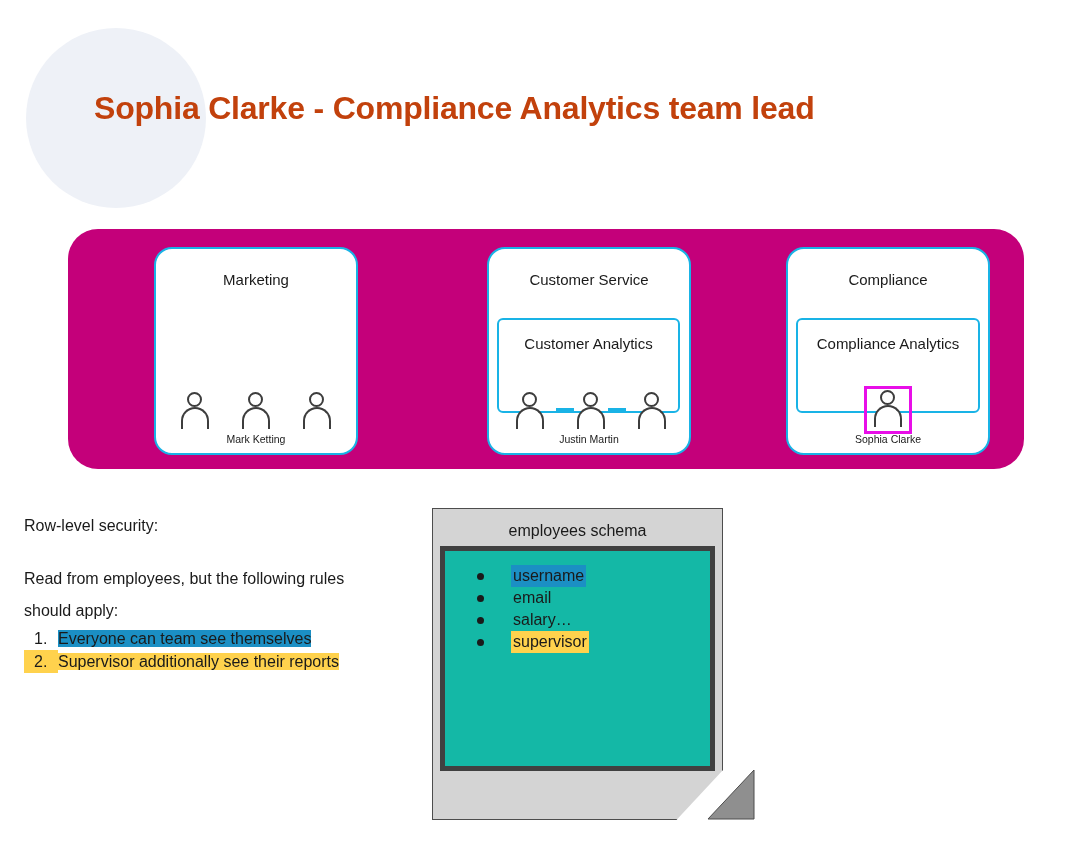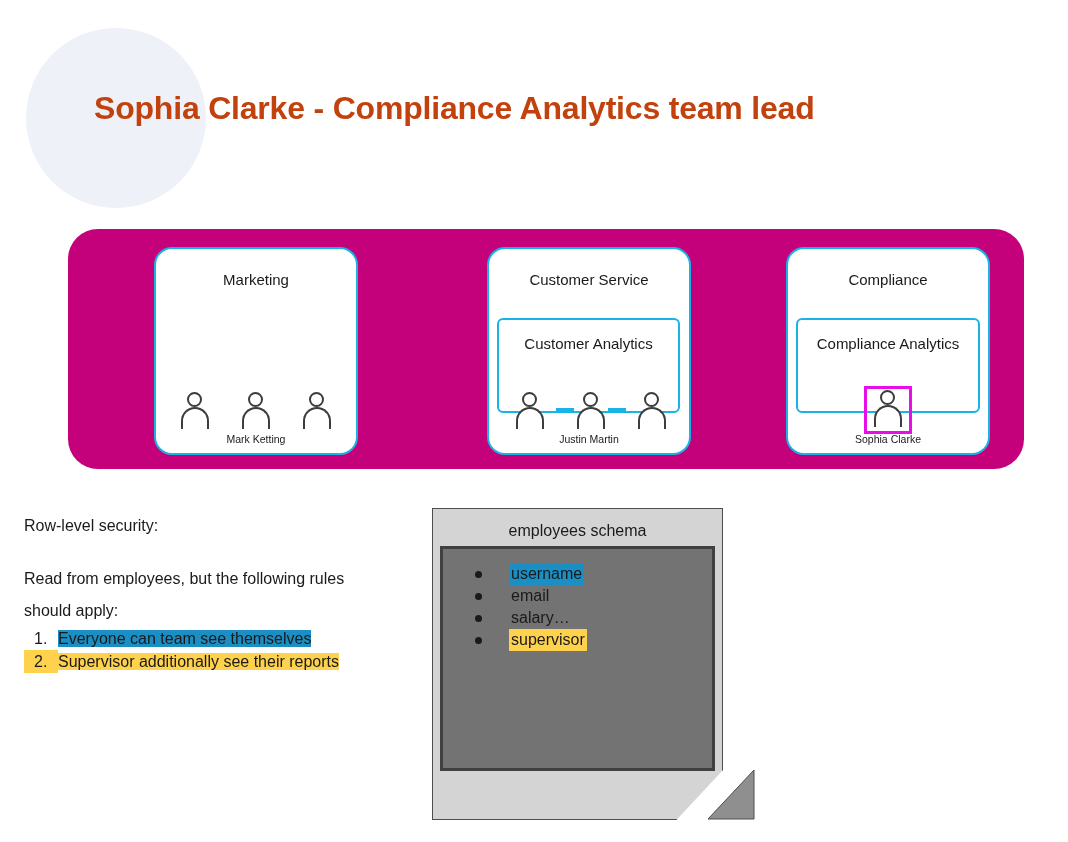--- a/index.html
+++ b/index.html
@@ -273,22 +273,22 @@
     text-align: center;
     font-size: 16px;
     color: #1a1a1a;
   }
   .doc-inner {
     position: absolute;
     left: 8px;
     top: 38px;
     width: 275px;
     height: 225px;
-    background: #737373;
-    border: 3px solid #404040;
+    background: #14b8a6;
+    border: 5px solid #404040;
     box-sizing: border-box;
   }
   .field-list {
     position: absolute;
     left: 30px;
     top: 14px;
     width: 230px;
     list-style: none;
     margin: 0;
     padding: 0;

